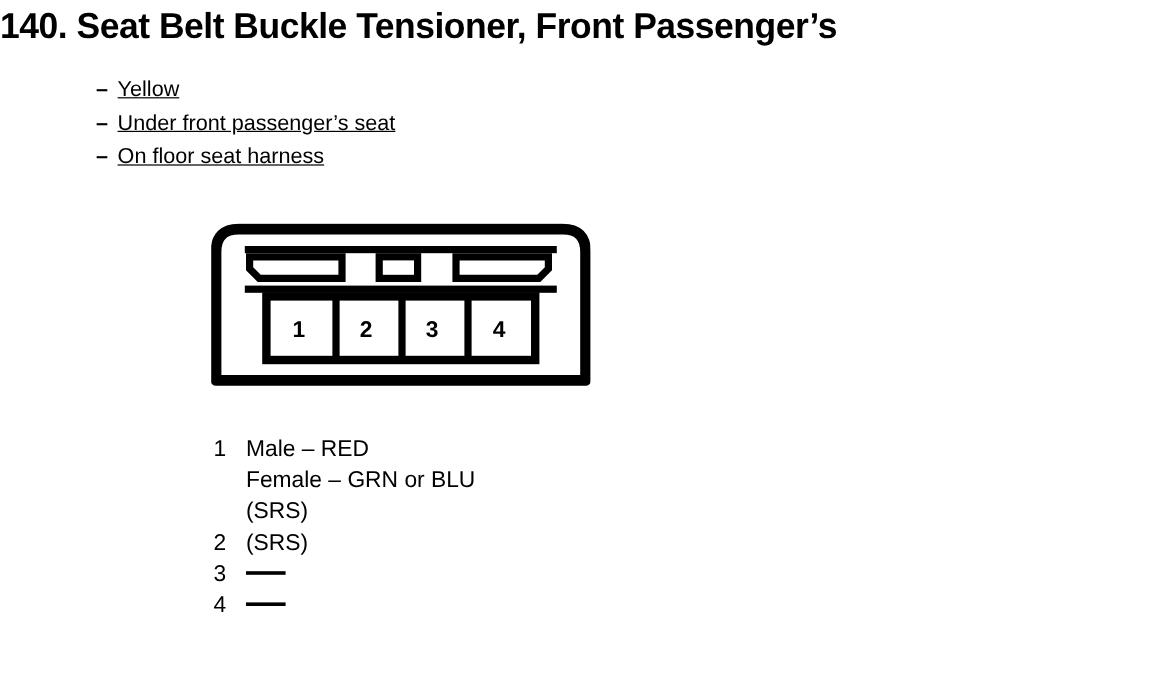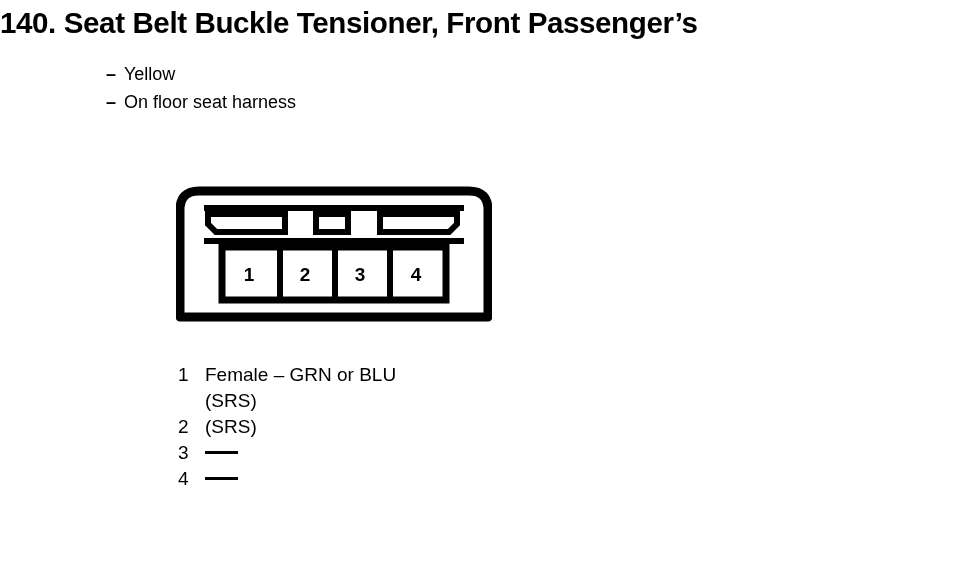--- a/index.html
+++ b/index.html
@@ -27,23 +27,24 @@
     line-height: 34px;
     letter-spacing: -0.4px;
     white-space: nowrap;
     transform: scaleX(0.985);
     transform-origin: left top;
   }
 
   
   #desc-list {
     position: absolute;
-    left: 106px;
+    left: 80px;
     top: 60px;
     width: 600px;
+    text-decoration: underline;
   }
   .desc-item {
     font-size: 18px;
     line-height: 28px;
     white-space: nowrap;
   }
   .desc-dash {
     font-weight: bold;
     display: inline-block;
     width: 18px;
@@ -100,20 +101,23 @@
 <body>
 
 <div id="page-title">140. Seat Belt Buckle Tensioner, Front Passenger’s</div>
 
 <div id="desc-list">
 
   <div class="desc-item">
     <span class="desc-dash">–</span><span>Yellow</span>
   </div>
 
+  <div class="desc-item">
+    <span class="desc-dash">–</span><span>Under front passenger’s seat</span>
+  </div>
 
   <div class="desc-item">
     <span class="desc-dash">–</span><span>On floor seat harness</span>
   </div>
 
 </div>
 
 <div id="connector-diagram">
   <svg width="316" height="140" viewBox="0 0 316 140" xmlns="http://www.w3.org/2000/svg">
 
@@ -157,20 +161,21 @@
     <text x="240" y="95" font-family="Liberation Sans, sans-serif" font-size="19" font-weight="bold" text-anchor="middle" fill="#000000">4</text>
 
   </svg>
 </div>
 
 <div id="pin-legend">
 
   <div class="pin-row">
     <div class="pin-number">1</div>
     <div class="pin-desc">
+      <div class="pin-desc-line">Male – RED</div>
       <div class="pin-desc-line">Female – GRN or BLU</div>
       <div class="pin-desc-line">(SRS)</div>
     </div>
   </div>
 
   <div class="pin-row">
     <div class="pin-number">2</div>
     <div class="pin-desc">
       <div class="pin-desc-line">(SRS)</div>
     </div>

